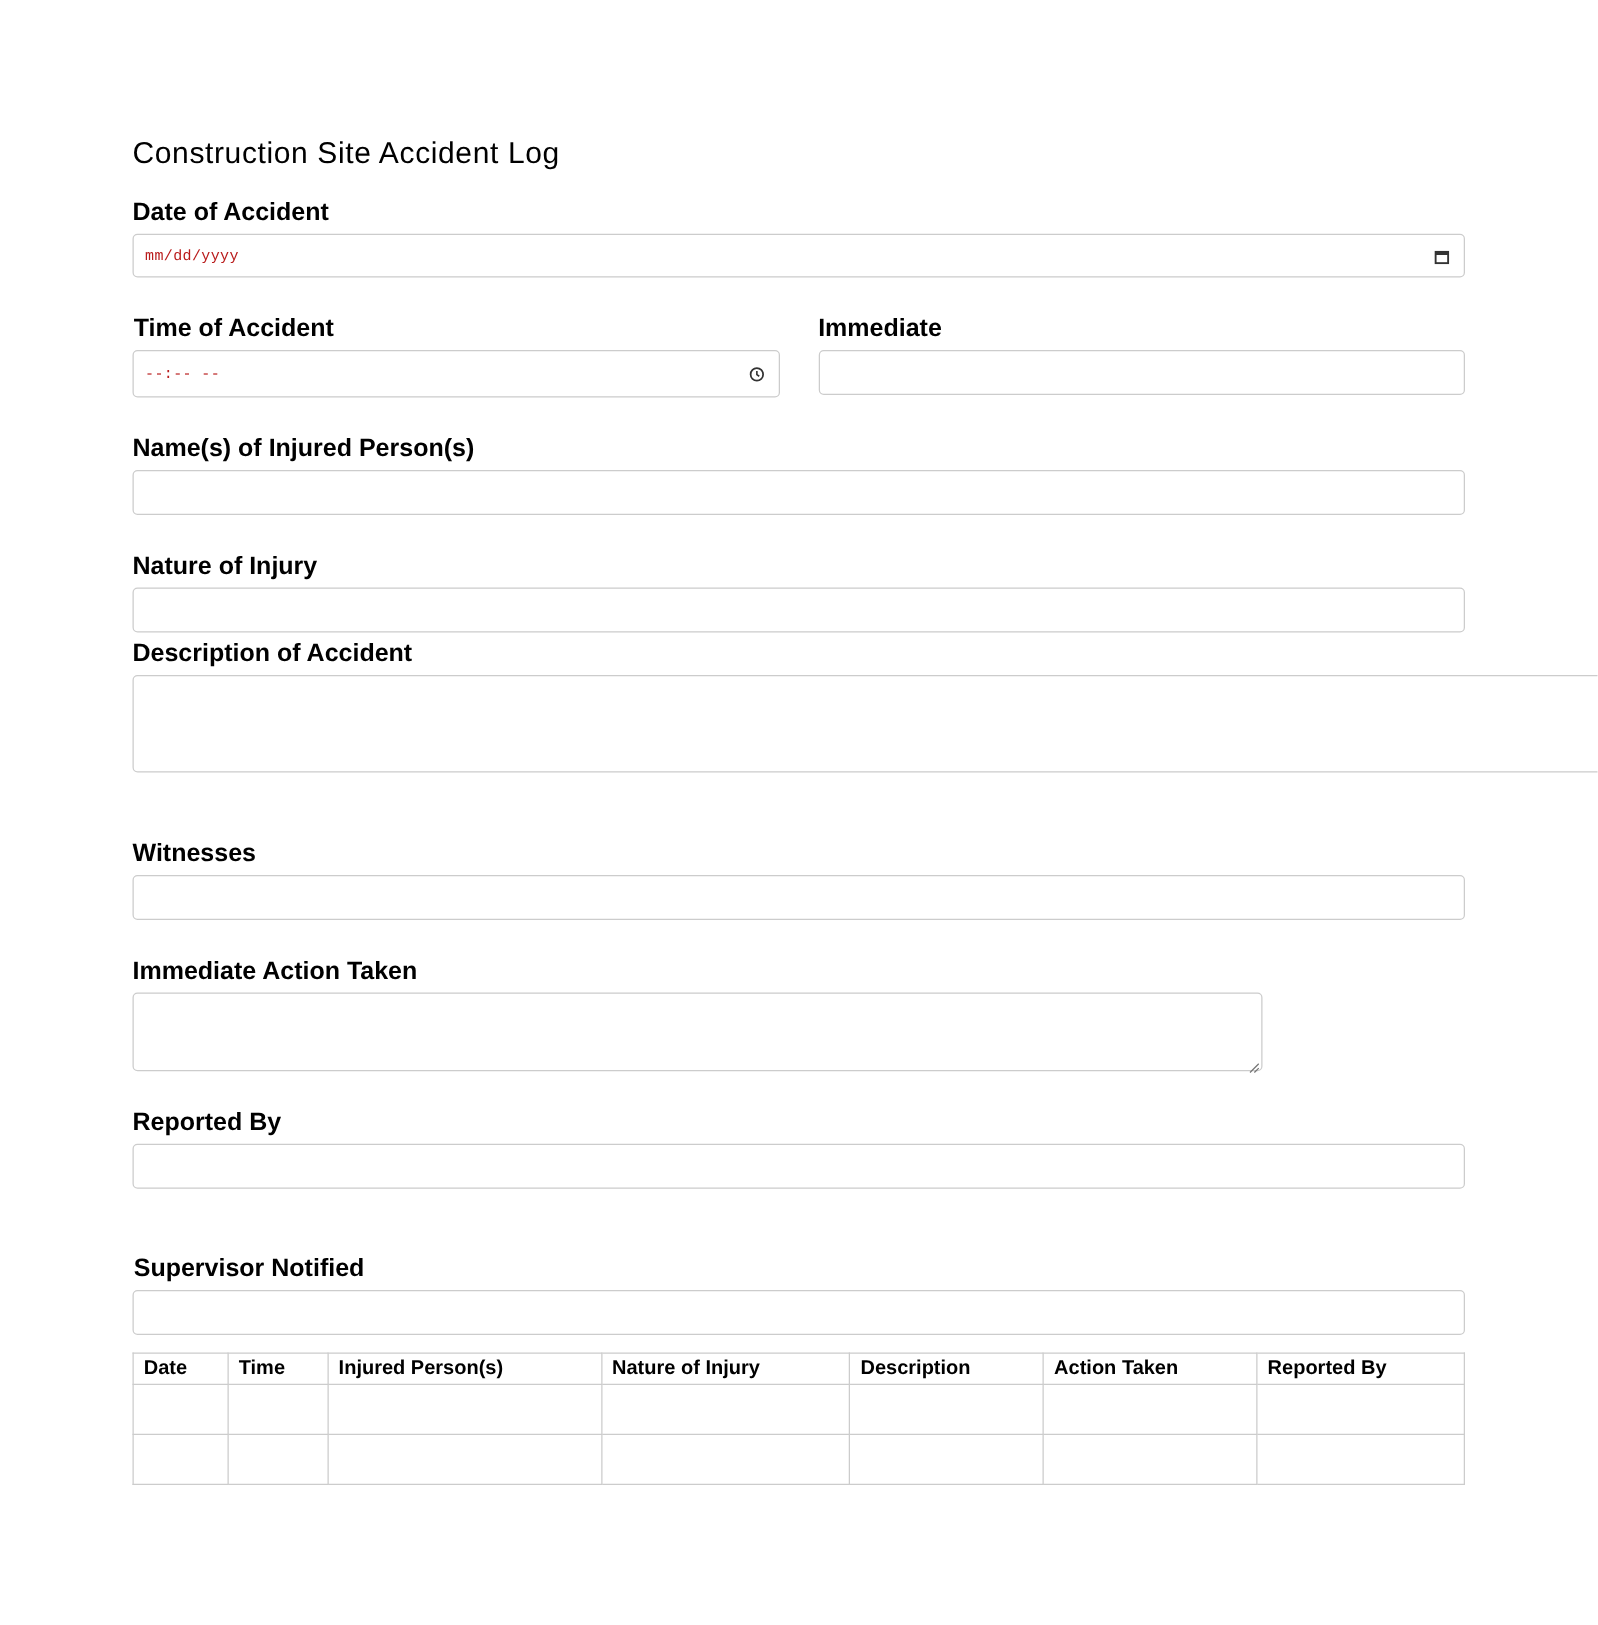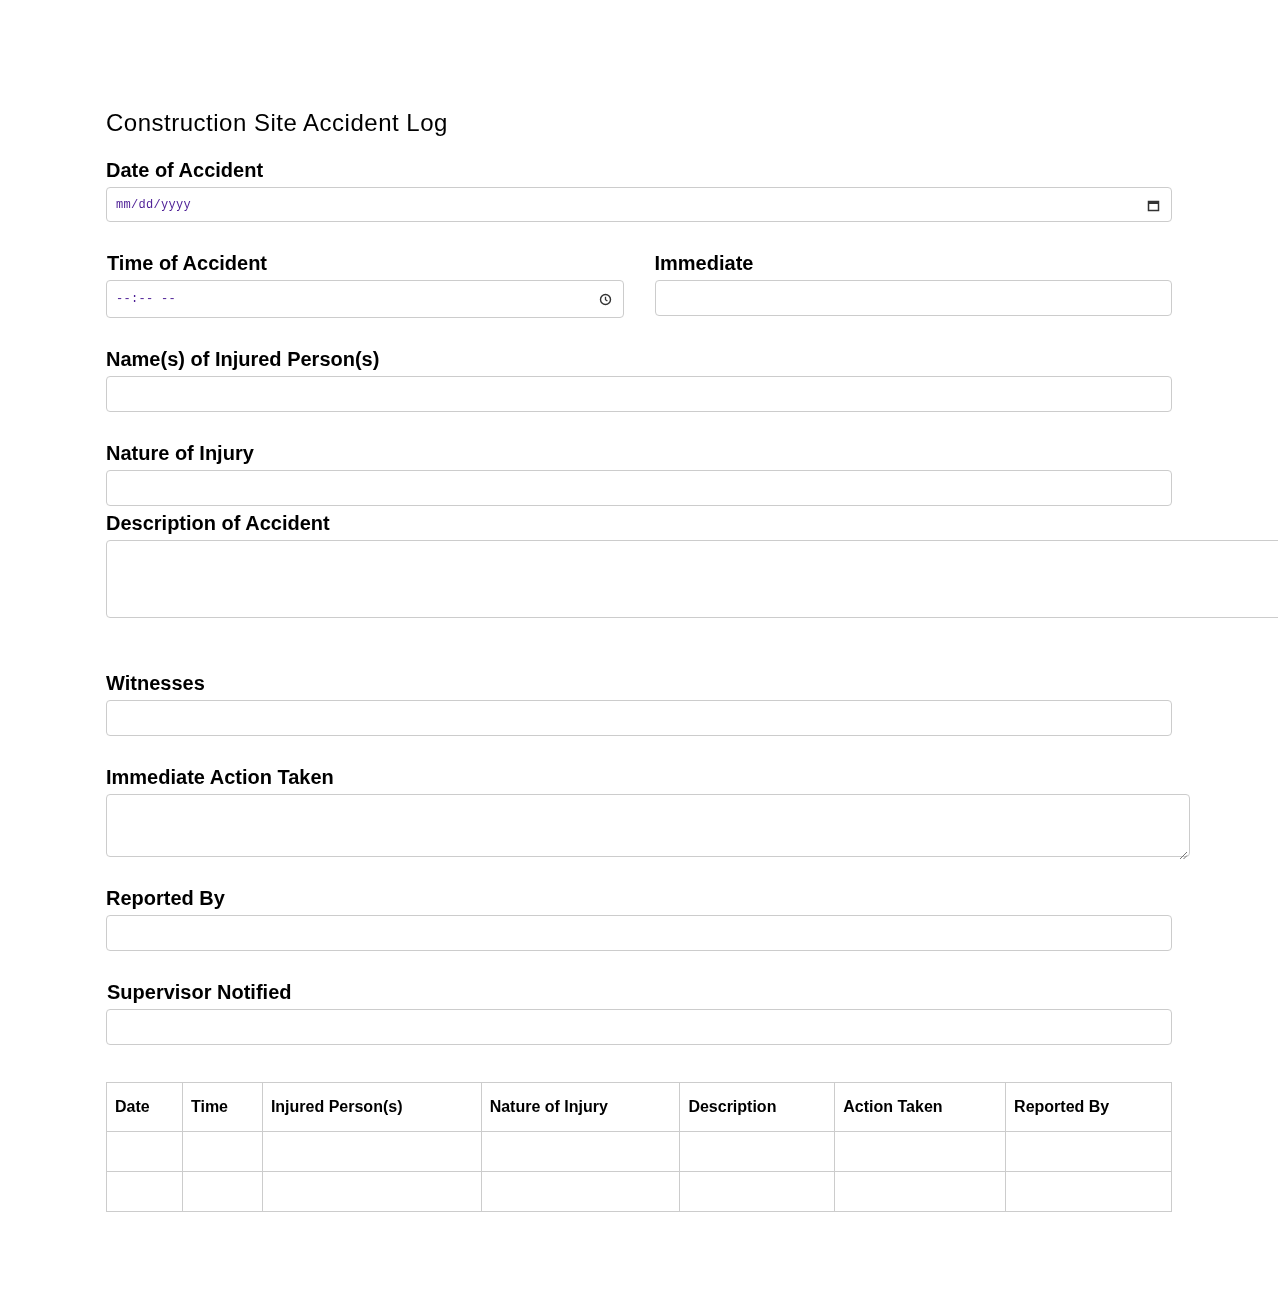--- a/index.html
+++ b/index.html
@@ -35,21 +35,21 @@
     .input {
       position: relative;
       width: 100%;
       height: 36px;
       border: 1px solid #cccccc;
       border-radius: 4px;
       background: #fff;
       margin-top: 8px;
       font-family: "Liberation Mono", monospace;
       font-size: 12px;
-      color: #4c1d95;
+      color: #b91c1c;
     }
     .input .ph {
       position: absolute;
       left: 9px;
       top: 10px;
       letter-spacing: 0.3px;
     }
     .input .icon-right {
       position: absolute;
       right: 11px;
@@ -85,21 +85,21 @@
       top: 982px;
       font-size: 16px;
     }
     th, td {
       border: 1px solid #cccccc;
       padding: 0 8px;
       text-align: left;
     }
     th {
       font-weight: bold;
-      height: 49px;
+      height: 25px;
     }
     td { height: 40px; }
   </style>
 </head>
 <body>
 
 <div class="container">
 
   <h1>Construction Site Accident Log</h1>
 
@@ -154,37 +154,37 @@
         </svg>
       </span>
     </div>
   </div>
 
   <div class="field" style="position:absolute; top:574px; left:0; width:1066px;">
     <label class="lbl">Witnesses</label>
     <div class="input"></div>
   </div>
 
-  <div class="field" style="position:absolute; top:668px; left:0; width:1084px;">
+  <div class="field" style="position:absolute; top:668px; left:0; width:904px;">
     <label class="lbl">Immediate Action Taken</label>
     <div class="textarea" style="height:63px;">
       <span class="resize">
         <svg width="9" height="9" viewBox="0 0 9 9">
           <path d="M8 1 L1 8 M8 4.5 L4.5 8" stroke="#777" stroke-width="1"></path>
         </svg>
       </span>
     </div>
   </div>
 
   <div class="field" style="position:absolute; top:789px; left:0; width:1066px;">
     <label class="lbl">Reported By</label>
     <div class="input"></div>
   </div>
 
-  <div class="field" style="position:absolute; top:883px; left:0; width:1066px;">
+  <div class="field" style="position:absolute; top:906px; left:0; width:1066px;">
     <label class="lbl" style="padding-left:1px;">Supervisor Notified</label>
     <div class="input"></div>
   </div>
 
   <table>
     <colgroup>
       <col style="width:76px">
       <col style="width:80px">
       <col style="width:219px">
       <col style="width:199px">

